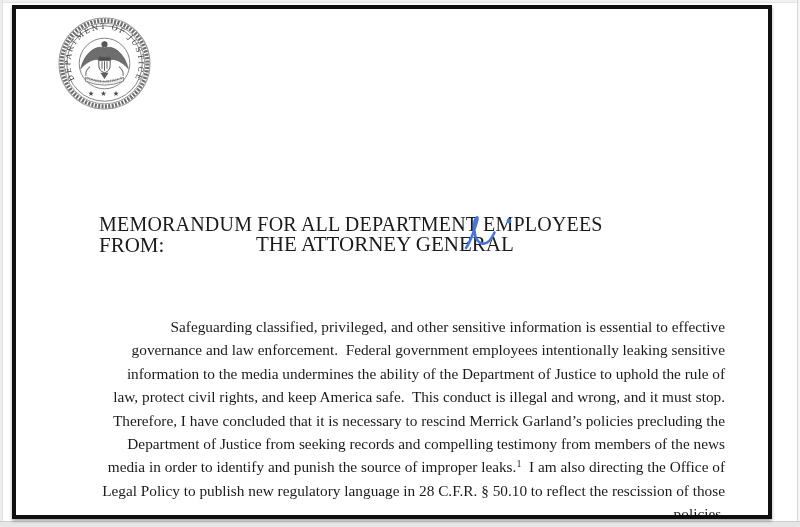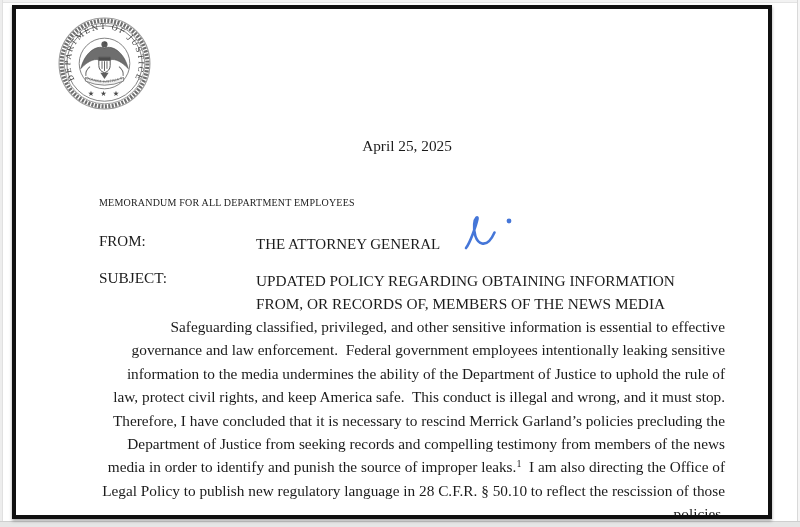--- a/index.html
+++ b/index.html
@@ -55,26 +55,26 @@
     white-space: nowrap;
   }
 
   .date-line {
     position: absolute; left: 80px; top: 128px; width: 622px;
     text-align: center;
     font-size: 15.3px;
   }
 
   .memo-line {
-    position: absolute; left: 83px; top: 188px;
-    font-size: 10px;
+    position: absolute; left: 83px; top: 204px;
+    font-size: 20px;
     letter-spacing: 0.2px;
   }
 
-  .from-row { position: absolute; left: 83px; top: 224px; font-size: 15px; }
+  .from-row { position: absolute; left: 83px; top: 224px; font-size: 21px; }
   .subject-row { position: absolute; left: 83px; top: 260px; font-size: 15.3px; }
   .row-label { display: inline-block; width: 157px; vertical-align: top; }
   .row-value { display: inline-block; vertical-align: top; line-height: 23.3px; }
 
   .signature-svg {
     position: absolute; left: 362px; top: -21px;
     width: 58px; height: 42px;
   }
 
   .body-para {
@@ -138,31 +138,27 @@
     <path d="M41,54 L45,60 L49,54 Z" fill="#5f5f5f"></path>
     <path d="M31,48 q-5,4 -4,9 M59,48 q5,4 4,9" stroke="#707070" stroke-width="1" fill="none"></path>
 
     <path d="M 26.5,58.5 Q 45,66.5 63.5,58.5 L 63.5,62 Q 45,70 26.5,62 Z" fill="#f2f2f2" stroke="#5d5d5d" stroke-width="0.7"></path>
     <text class="seal-motto">
       <textPath href="#banner" startOffset="50%" text-anchor="middle">QUI PRO DOMINA JUSTITIA SEQUITUR</textPath>
     </text>
   </svg>
 
 
-  <div class="date-line">April 25, 2025</div>
 
   <div class="memo-line">MEMORANDUM FOR ALL DEPARTMENT EMPLOYEES</div>
 
   <div class="from-row">
     <span class="row-label">FROM:</span><span class="row-value">THE ATTORNEY GENERAL</span>
     <svg class="signature-svg" viewBox="0 0 58 42" aria-hidden="true">
       <path d="M5,36 C9,31 15,14 16.5,7 C17.3,3.5 13.8,5.5 13.2,12 C12.5,20 14.5,30 21,31.5 C27.5,33 31.5,25 33.5,20.5" fill="none" stroke="#4576d8" stroke-width="2.6" stroke-linecap="round" stroke-linejoin="round"></path>
       <circle cx="48" cy="9" r="2.4" fill="#4576d8"></circle>
     </svg>
   </div>
 
-  <div class="subject-row">
-    <span class="row-label">SUBJECT:</span><span class="row-value"><span>UPDATED POLICY REGARDING OBTAINING INFORMATION</span><br><span>FROM, OR RECORDS OF, MEMBERS OF THE NEWS MEDIA</span></span>
-  </div>
 
   <p class="body-para"><span>Safeguarding classified, privileged, and other sensitive information is essential to effective governance and law enforcement.  Federal government employees intentionally leaking sensitive information to the media undermines the ability of the Department of Justice to uphold the rule of law, protect civil rights, and keep America safe.  This conduct is illegal and wrong, and it must stop.  Therefore, I have concluded that it is necessary to rescind Merrick Garland’s policies precluding the Department of Justice from seeking records and compelling testimony from members of the news media in order to identify and punish the source of improper leaks.</span><sup>1</sup><span>  I am also directing the Office of Legal Policy to publish new regulatory language in 28 C.F.R. § 50.10 to reflect the rescission of those policies.</span></p>
 
 </div>
 
 </body></html>

